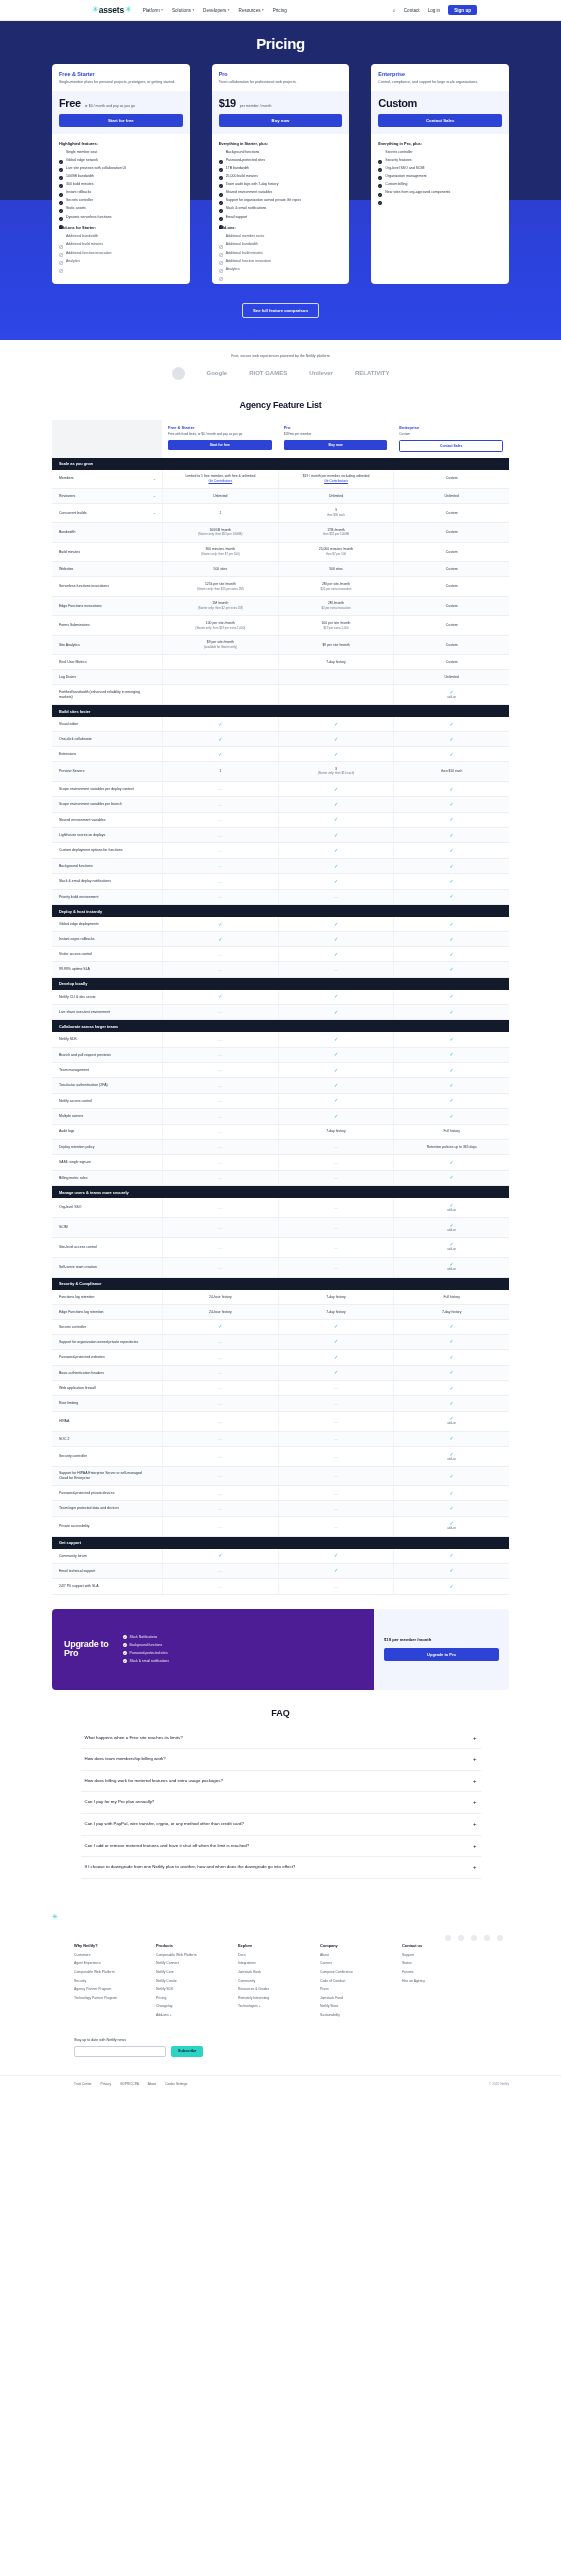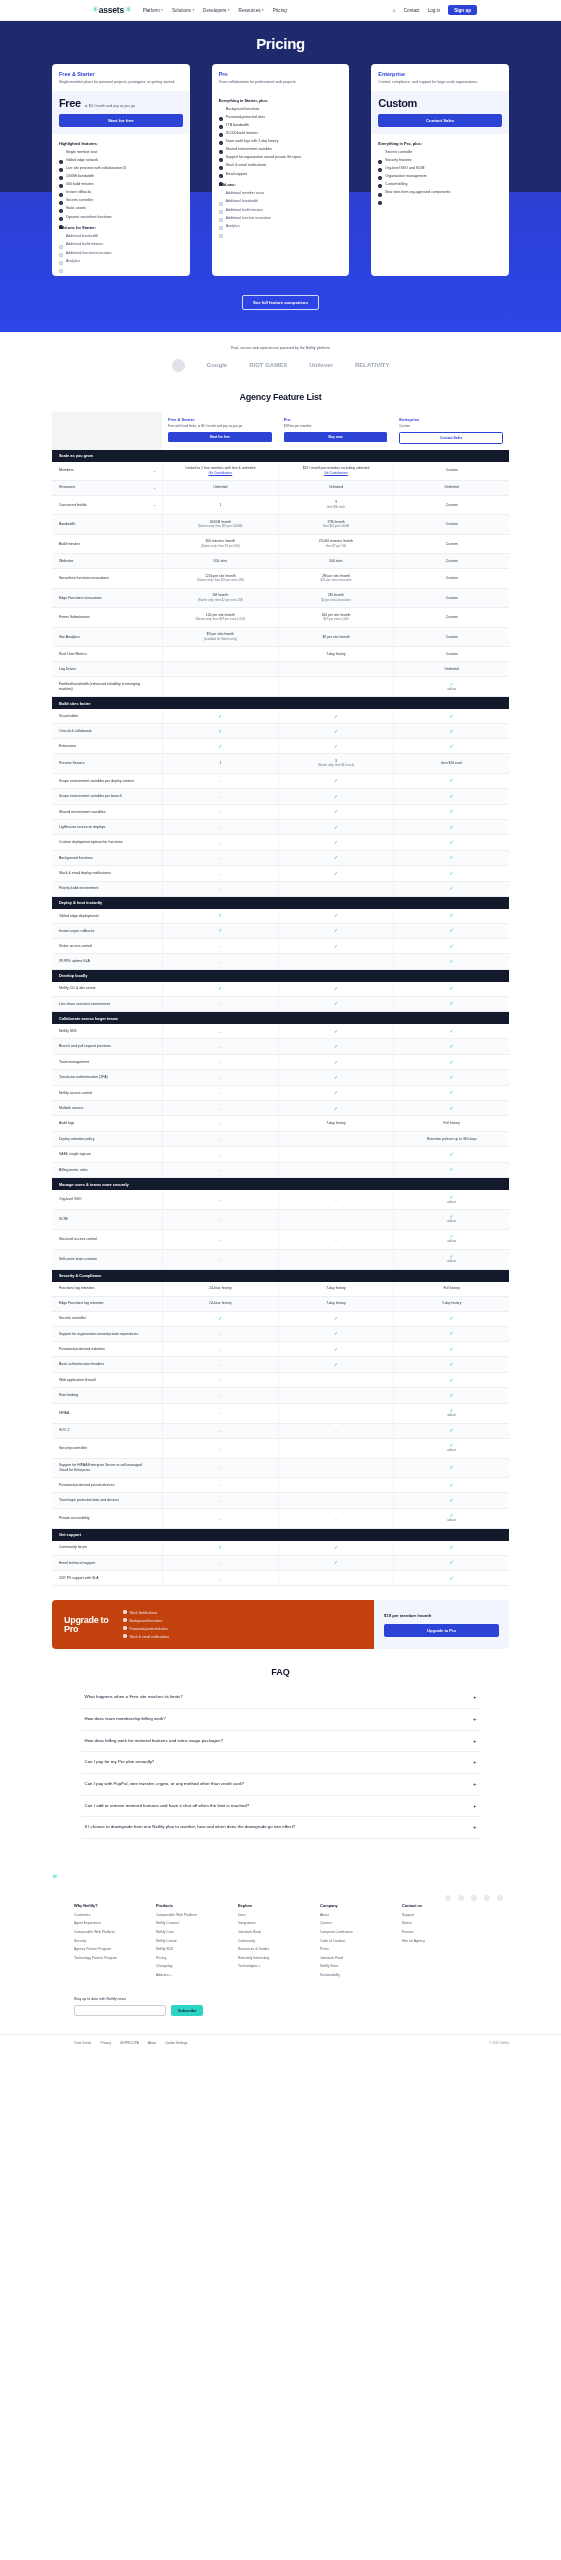--- a/index.html
+++ b/index.html
@@ -91,21 +91,21 @@
      display:flex; flex-direction:column; align-items:center; justify-content:center; line-height:1.35;
      border-left:1px solid #f2f3f6;}
   .row .cell .sm { font-size:2.9px; color:#6b7785; margin-top:1px;}
   .row.alt { background:#fafbfc; }
   .chk { color:#29c3b6; font-size:5px; line-height:1; }
   .dash { color:#c3c9d2; font-size:4px; }
   .lnk { color:#2c43d6; text-decoration:underline; }
 
   
   .upg-wrap { width:457px; margin:14px auto 0 auto; display:flex; border-radius:4px; overflow:hidden; }
-  .upg-left { background:#c2410c; color:#fff; flex:1; padding:10px 12px; display:flex; gap:14px; align-items:center;}
+  .upg-left { background:#4c1d95; color:#fff; flex:1; padding:26px 12px; display:flex; gap:14px; align-items:center;}
   .upg-left h3 { font-size:9px; font-weight:700; line-height:1.05; letter-spacing:-.3px;}
   .upg-list { display:flex; flex-direction:column; gap:3px;}
   .upg-list .li { display:flex; gap:3px; align-items:center; font-size:3.4px; color:#e6e9f2;}
   .upg-right { background:#f2f5fd; width:135px; padding:10px; display:flex; flex-direction:column; justify-content:center; gap:6px;}
   .upg-right .pr { font-size:4.2px; font-weight:700; color:#11152b;}
   .upg-right .bt { background:#2c43d6; color:#fff; font-size:4px; font-weight:700; padding:4px 0; border-radius:2px;
      text-align:center; text-decoration:none; border:none; cursor:pointer; font-family:"Liberation Sans",sans-serif;}
 
   
   .faq-sec { padding:18px 0 16px 0; }
@@ -300,20 +300,27 @@
                 </svg></span>
       <span class="tx">Analytics</span>
             </div>
     </div>
         </div>
         <div class="card">
     <div class="card-head">
       <div class="card-name">Pro</div>
       <div class="card-desc">Team collaboration for professional web projects.</div>
     </div>
+    <div class="card-price-box">
+      <div class="price-row">
+        <span class="price">$19</span>
+        <span class="price-sub">per member / month</span>
+      </div>
+      <button class="cta">Buy now</button>
+    </div>
     <div class="card-body">
       <div class="feat-head">Everything in Starter, plus:</div>
       <div class="feat">
       <span class="ic">
         <svg viewBox="0 0 16 16" width="4" height="4">
                   <circle cx="8" cy="8" r="8" fill="#11152b"></circle>
                   <path d="M4.5 8.2l2.2 2.2 4.8-4.8" stroke="#fff" stroke-width="1.8" fill="none"></path>
                 </svg></span>
       <span class="tx">Background functions</span>
             </div>

